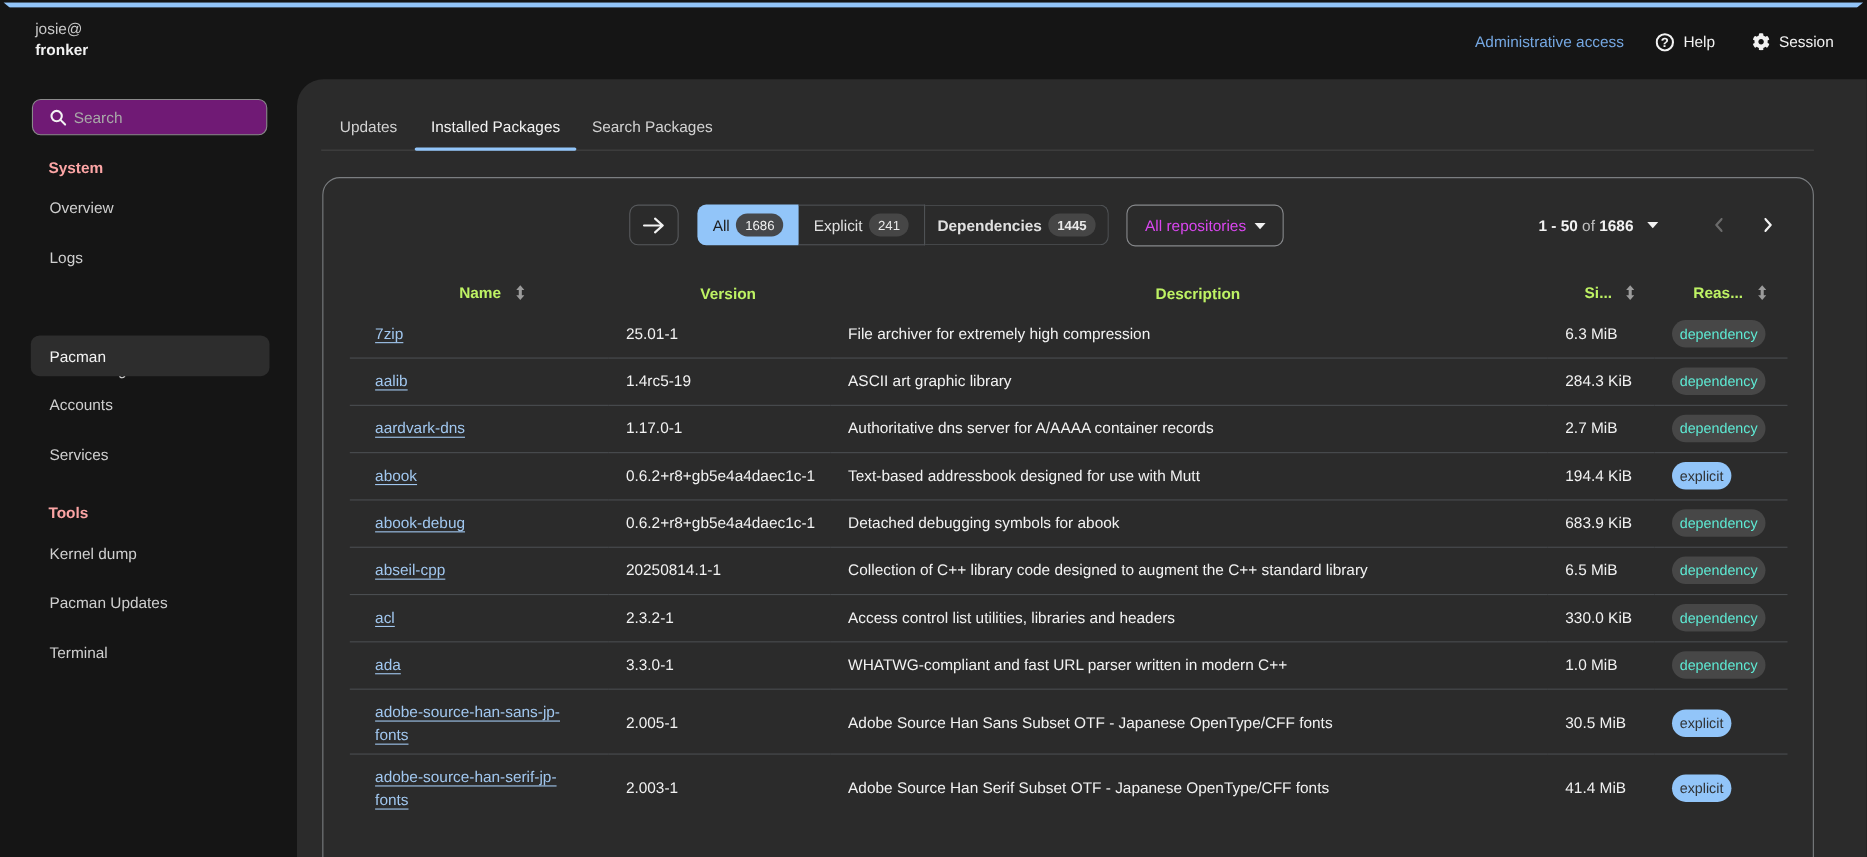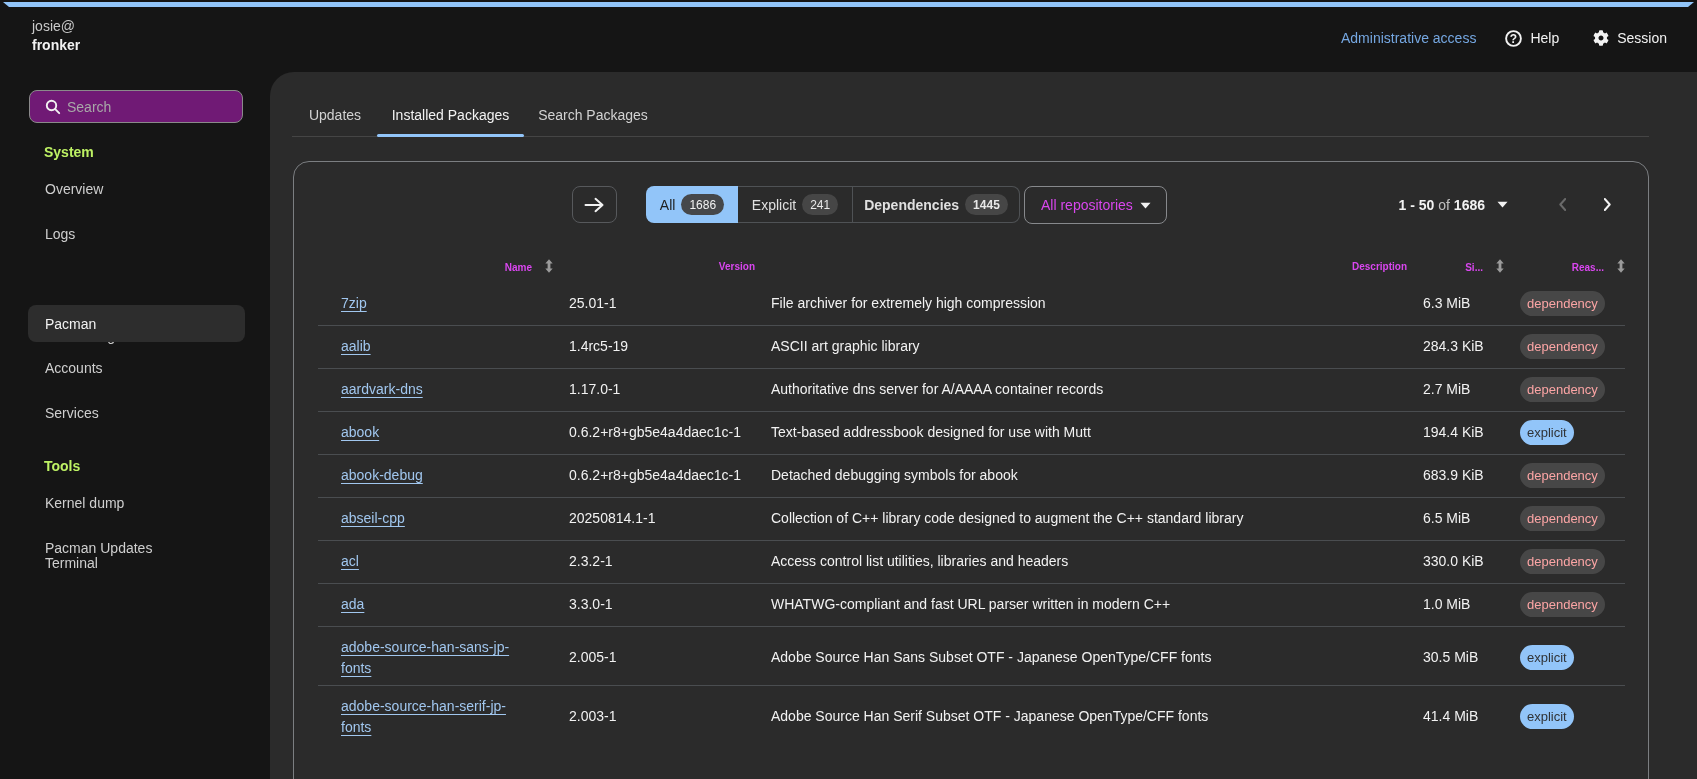--- a/index.html
+++ b/index.html
@@ -14,64 +14,64 @@
 #mast-user { position:absolute; left:32px; top:17px; color:#c9c9c9; line-height:19px; }
 #mast-user b { color:#f2f2f2; }
 #mast-right { position:absolute; right:30px; top:25px; height:26px; display:flex; align-items:center; gap:0; }
 #admin { color:#75a7e1; margin-right:29px; }
 .mast-item { display:flex; align-items:center; color:#f2f2f2; }
 .mast-item svg { margin-right:8px; }
 
 
 #sidebox { position:absolute; left:29px; top:90px; width:214px; height:33px; border:1px solid #8a8a8a; border-radius:8px; background:#701a75; display:flex; align-items:center; padding-left:15px; color:#a8a8a8; }
 #sidebox svg { margin-right:6px; }
-.navhead { position:absolute; left:44px; font-weight:bold; color:#bef264; height:20px; line-height:20px; margin-top:-10px; }
+.navhead { position:absolute; left:44px; font-weight:bold; color:#fca5a5; height:20px; line-height:20px; margin-top:-10px; }
 .navitem { position:absolute; left:45px; color:#cfcfcf; height:20px; line-height:20px; margin-top:-10px; }
 #navsel { position:absolute; left:28px; top:305px; width:217px; height:37px; background:#2d2d2d; border-radius:8px; }
 #navsel span { position:absolute; left:17px; top:50%; transform:translateY(-50%); color:#f2f2f2;text-align:center; }
 
 
 #content { position:absolute; left:270px; top:72px; width:1535px; height:707px; background:#2b2b2b; border-radius:24px 24px 0 0; }
 .tab { position:absolute; top:0; height:65px; display:flex; align-items:flex-end; justify-content:center; padding-bottom:13px; color:#d2d2d2; line-height:17px; }
 #tabline { position:absolute; left:22px; top:64px; width:1357px; height:1px; background:#454545; }
 #tabsel { position:absolute; left:107px; top:62px; width:147px; height:3px; background:#92c5f9; border-radius:2px; }
 
 
 #card { position:absolute; left:23px; top:89px; width:1356px; height:700px; border:1px solid #7b7e81; border-radius:16px; background:#2b2b2b; }
 
 
 #searchpkg { position:absolute; left:23px; top:24px; width:249px; height:37px; border:1px solid #92c5f9; border-radius:8px; background:#36373a; display:flex; align-items:center; padding-left:15px; color:#a8a8a8; }
 #searchpkg svg { margin-right:10px; }
 #arrowbtn { position:absolute; left:278px; top:24px; width:45px; height:37px; border:1px solid #57595c; border-radius:8px; display:flex; align-items:center; justify-content:center; }
-#toggle { position:absolute; left:340px; top:24px; height:37px; display:flex;margin-left:12px; }
+#toggle { position:absolute; left:340px; top:24px; height:37px; display:flex; }
 .seg { display:flex; align-items:center; justify-content:center; gap:6px; border:1px solid #4f5255; color:#e0e0e0; }
 .seg.first { border-radius:8px 0 0 8px; }
 .seg.last { border-radius:0 8px 8px 0; border-left:none;font-weight:bold; }
 .seg.mid { border-left:none; }
 .seg.sel { background:#92c5f9; border:none; color:#1f1f1f; }
 .badge { height:21px; border-radius:11px; background:#464646; color:#e8e8e8; display:flex; align-items:center; padding:0 8px; font-size:12px; }
 .seg.sel .badge { background:#45474a; color:#f2f2f2; }
 #repsel { position:absolute; left:730px; top:24px; width:143px; height:38px; border:1px solid #87898c; border-radius:8px; display:flex; align-items:center; padding-left:16px; color:#d946ef; }
 #pag { position:absolute; right:140px; top:24px; height:37px; display:flex; align-items:center; color:#f2f2f2; }
 #pag .of { color:#c0c0c0; font-weight:normal; }
 #pagprev { position:absolute; right:66px; top:24px; width:40px; height:37px; display:flex; align-items:center; justify-content:center; }
 #pagnext { position:absolute; right:21px; top:24px; width:40px; height:37px; display:flex; align-items:center; justify-content:center; }
 
 
 table { position:absolute; left:24px; top:89px; width:1307px; border-collapse:collapse; table-layout:fixed; }
 col.c1 { width:235px; } col.c2 { width:202px; } col.c3 { width:652px; } col.c4 { width:97px; } col.c5 { width:121px; }
-th { text-align:right; font-weight:bold; font-size:10px; color:#d946ef; height:31px; padding:0 0 0 16px; white-space:nowrap; overflow:hidden; }
+th { text-align:center; font-weight:bold; font-size:14px; color:#bef264; height:31px; padding:0 0 0 16px; white-space:nowrap; overflow:hidden; }
 th:first-child { padding-left:23px; }
 td { height:43px; border-bottom:1px solid #4a4d50; padding:0 0 0 16px; font-size:14px; color:#f2f2f2; vertical-align:middle; line-height:21px; }
 td:first-child { padding-left:23px; }
 tr.tall td { height:59px; padding-top:4px; }
 tr:last-child td { border-bottom:none; }
 a { color:#a1c7ef; text-decoration:underline; text-underline-offset:3px; }
 .pill { display:inline-flex; align-items:center; height:25px; border-radius:13px; padding:0 7px; font-size:13px; }
-.pill.dep { background:#474747; color:#fca5a5; }
+.pill.dep { background:#474747; color:#5eead4; }
 .pill.exp { background:#92c5f9; color:#303336; }
 .sorticon { display:inline-block; vertical-align:-2px; margin-left:13px; }
 </style>
 </head>
 <body>
 <div id="topbar"></div>
 <div id="mast-user">josie@<br><b>fronker</b></div>
 <div id="mast-right">
   <span id="admin">Administrative access</span>
   <span class="mast-item" style="margin-right:34px;">
@@ -99,21 +99,21 @@
 <div class="navitem" style="top:234px;">Logs</div>
 <div class="navitem" style="top:279px;margin-top:47px;">Networking</div>
 <div id="navsel">
     <span>Pacman</span>
   </div>
 <div class="navitem" style="top:368px;">Accounts</div>
 <div class="navitem" style="top:413px;">Services</div>
 <div class="navhead" style="top:466px;">Tools</div>
 <div class="navitem" style="top:503px;">Kernel dump</div>
 <div class="navitem" style="top:548px;">Pacman Updates</div>
-<div class="navitem" style="top:563px;">Terminal</div>
+<div class="navitem" style="top:593px;">Terminal</div>
 
 <div id="content">
   <div class="tab" style="left:23px; width:84px;">Updates</div>
   <div class="tab" style="left:254px; width:138px;">Search Packages</div>
   <div class="tab" style="left:107px; width:147px; color:#f2f2f2;">Installed Packages</div>
   <div id="tabline"></div>
   <div id="tabsel"></div>
 
   <div id="card">
     <div id="arrowbtn">

